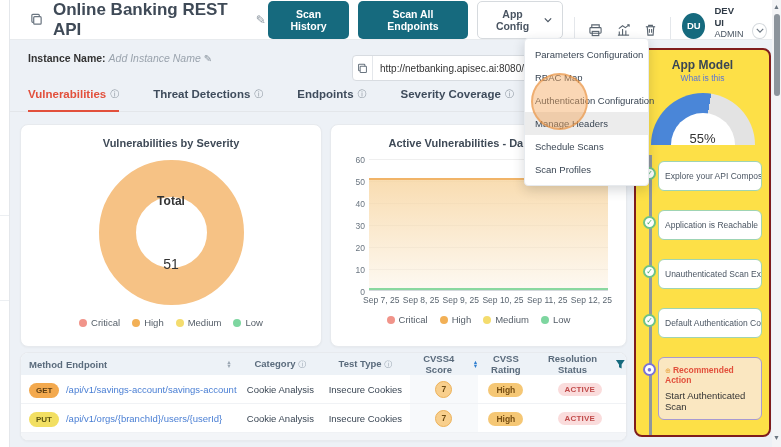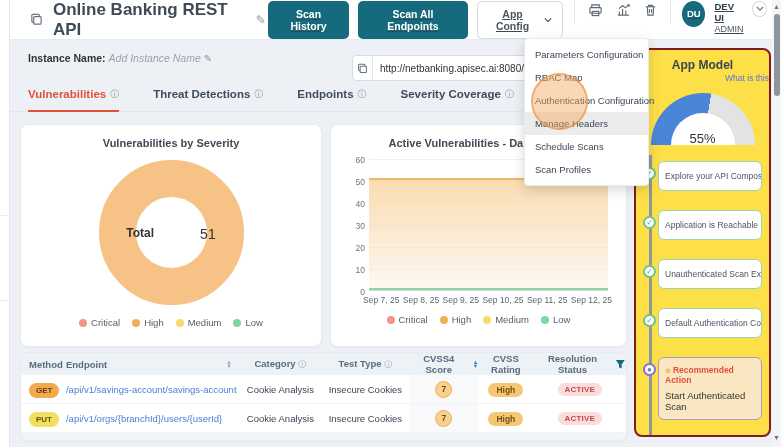--- a/index.html
+++ b/index.html
@@ -7,21 +7,21 @@
   body { font-family:"Liberation Sans", sans-serif; background:#edf1f6; position:relative; color:#3a4654; }
   .abs { position:absolute; }
 
   
   .left-rail { left:0; top:0; width:10px; height:447px; background:#fff; border-right:1px solid #e4e7eb; z-index:5;}
   .left-rail .sep { position:absolute; left:0; width:9px; height:1px; background:#eceff2; }
 
   
   .top-header { left:10px; top:0; width:771px; height:40px; background:#fff; border-bottom:1px solid #e8ebee; display:flex; align-items:center; padding:0 14px 0 18px; z-index:10; }
   .page-title { font-size:17px; font-weight:bold; color:#3f4a57; margin:0 6px 0 8px; }
-  .hdr-right { margin-left:auto; display:flex; align-items:flex-start; gap:9px;text-decoration:underline; }
+  .hdr-right { margin-left:auto; display:flex; align-items:flex-end; gap:9px; }
   .btn-teal { background:#166a7e; color:#fff; font-size:10.5px; font-weight:bold; border:none; border-radius:5px; padding:7px 12px; cursor:pointer; }
   .btn-outline { background:#fff; color:#4a5562; font-size:10.5px; font-weight:bold; border:1px solid #d6dade; border-radius:5px; padding:6px 10px; display:flex; align-items:center; gap:7px; cursor:pointer; }
   .hdr-divider { width:1px; height:22px; background:#e4e7eb; margin:0 2px; }
   .icon-btn { background:none; border:none; cursor:pointer; display:flex; align-items:center; color:#5a6570; padding:2px; }
   .avatar { width:26px; height:26px; border-radius:50%; background:#166a7e; color:#fff; font-size:9.5px; font-weight:bold; display:flex; align-items:center; justify-content:center; }
   .user-name { font-size:9.5px; font-weight:bold; color:#2f3a46; line-height:1.25; }
   .user-role { font-size:9px; color:#4a5562; }
   .chev-circle { width:16px; height:16px; border:1px solid #d6dade; border-radius:50%; display:flex; align-items:center; justify-content:center; color:#6a7580; }
 
   
@@ -43,21 +43,21 @@
   .tab .info-i { font-size:9px; color:#8a949e; font-weight:normal; }
   .tab.active { color:#e2503c; border-bottom:2px solid #e2503c; margin-bottom:-1px; }
 
   .card { background:#fff; border:1px solid #e7eaee; border-radius:8px; box-shadow:0 1px 2px rgba(40,50,60,.04); }
   .card-title { font-size:11px; font-weight:bold; color:#3f4a57; text-align:center; }
 
   
   .donut-card { left:20px; top:124px; width:302px; height:223px; padding:12px 10px 8px; }
   .donut-wrap { width:145px; height:145px; margin:11px auto 0; position:relative; }
   .donut-ring { width:145px; height:145px; border-radius:50%; border:37px solid #f6c285; }
-  .donut-center { position:absolute; inset:0; display:flex; align-items:center; justify-content:center;gap:46px; }
+  .donut-center { position:absolute; inset:0; display:flex; flex-direction:column; align-items:center; justify-content:center;gap:46px; }
   .donut-center .t1 { font-size:12px; font-weight:bold; color:#333; }
   .donut-center .t2 { font-size:14px; color:#333; margin-top:2px; }
   .legend { display:flex; justify-content:center; gap:12px; margin-top:12px; }
   .legend-item { display:flex; align-items:center; gap:4px; font-size:9.5px; color:#555e68; }
   .dot { width:8px; height:8px; border-radius:50%; }
   .dot-critical{background:#f1948a;} .dot-high{background:#f2b056;} .dot-medium{background:#f4dc6e;} .dot-low{background:#7ed6a0;}
 
   
   .line-card { left:330px; top:124px; width:297px; height:223px; padding:12px 14px 8px; }
   .plot { position:relative; margin:10px 4px 0 24px; height:132px; border-bottom:1px solid #d4d8dc; }
@@ -84,21 +84,21 @@
   .score-badge { width:17px; height:17px; border-radius:50%; background:#f8cf8d; border:1px solid #ecb158; color:#6b4a12; font-size:8.5px; font-weight:bold; display:inline-flex; align-items:center; justify-content:center; }
   .rating-pill { background:#f5c775; color:#774e12; font-size:8.5px; font-weight:bold; padding:2px 8px; border-radius:9px; }
   .status-pill { background:#fadcdc; color:#c14b4b; font-size:8px; font-weight:bold; padding:2px 7px; border-radius:9px; letter-spacing:.2px; }
   .sort-arrows { display:inline-flex; flex-direction:column; line-height:4px; font-size:5.5px; color:#9aa6b2; margin-left:5px; }
   .sort-arrows.blue { color:#2f7fd0; }
   .table-bottom-strip { height:8px; background:#f3f5f8; }
 
   
   .right-panel { left:634px; top:48px; width:137px; height:389px; background:#fde047; border:2px solid #7f1d1d; border-radius:8px; overflow:hidden; padding:8px 0 0; z-index:4; }
   .am-title { font-size:12px; font-weight:bold; text-align:center; color:#3a4654; }
-  .am-link { font-size:8.5px; color:#5a74d8; text-align:right; margin-top:1px; cursor:pointer; }
+  .am-link { font-size:8.5px; color:#5a74d8; text-align:center; margin-top:1px; cursor:pointer; }
   .gauge { width:104px; height:52px; margin:10px auto 0; position:relative; overflow:hidden; }
   .gauge-arc { width:104px; height:104px; border-radius:50%; background:conic-gradient(from 270deg, #4a86d8 0deg 99deg, #e3e3e3 99deg 180deg, #ffffff00 180deg 360deg); }
   .gauge-hole { position:absolute; left:20px; top:20px; width:64px; height:64px; border-radius:50%; background:#fff; }
   .gauge-val { position:absolute; bottom:-1px; width:100%; text-align:center; font-size:13px; color:#333; }
 
   .timeline { position:relative; margin-top:16px; padding-left:22px; }
   .timeline::before { content:""; position:absolute; left:13px; top:-6px; bottom:-20px; width:3px; background:#8f969e; }
   .cl-item { position:relative; margin-bottom:19px; }
   .cl-marker { position:absolute; left:-15px; top:6px; width:13px; height:13px; border-radius:50%; background:#fff; z-index:2; display:flex; align-items:center; justify-content:center; font-size:8px; }
   .mk-done { border:2px solid #6fc388; color:#4caf6d; }

